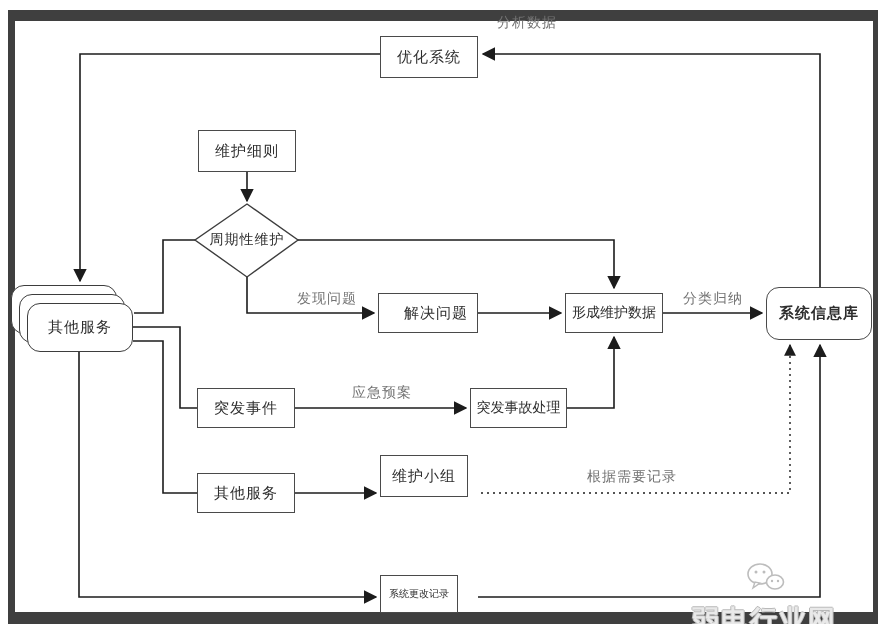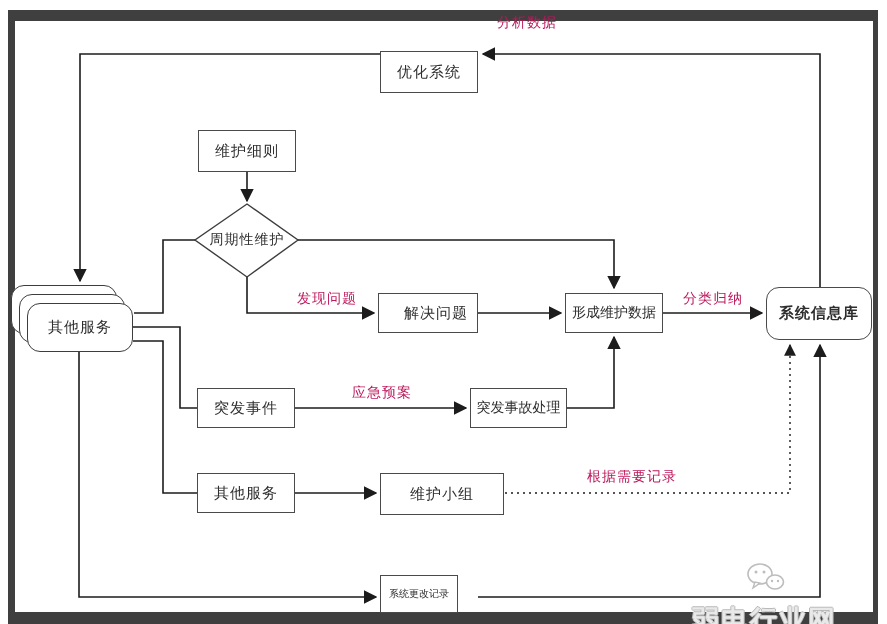--- a/index.html
+++ b/index.html
@@ -17,21 +17,21 @@
   .edge.dotted{stroke-dasharray:2 4;stroke-width:1.4;}
   .shape{fill:#ffffff;stroke:#3d3d3d;stroke-width:1.4;}
   
   .node{position:absolute;display:flex;align-items:center;justify-content:center;
         background:#fff;border:1.4px solid #4a4a4a;font-size:15px;letter-spacing:1px;
         text-align:center;box-sizing:border-box;}
   .rounded{border-radius:13px;font-weight:bold;}
   .card{position:absolute;background:#fff;border:1.6px solid #3d3d3d;border-radius:13px;box-sizing:border-box;}
   .nodelabel{position:absolute;display:flex;align-items:center;justify-content:center;
         font-size:15px;letter-spacing:1px;}
-  .edgelabel{position:absolute;font-size:14px;letter-spacing:1px;text-align:center;color:#be185d;}
+  .edgelabel{position:absolute;font-size:14px;letter-spacing:1px;text-align:center;color:#737373;}
   
   .watermark{position:absolute;left:692px;top:560px;display:flex;align-items:center;gap:6px;flex-direction:column;}
   .wm-text{font-size:27px;font-weight:bold;color:#e9e9e9;letter-spacing:2px;
            text-shadow:-1px 0 #b9b9b9,1px 0 #b9b9b9,0 -1px #b9b9b9,0 1px #b9b9b9;}
 </style>
 </head>
 <body>
 
 <div class="page">
 
@@ -80,30 +80,30 @@
     <polyline class="edge" points="478,597 820,597 820,345" marker-end="url(#arrow)"></polyline>
 
     <polygon class="shape" points="247,204 298,240 247,277 195,240"></polygon>
   </svg>
 
   <div class="card" style="left:11px;top:285px;width:106px;height:49px;"></div>
   <div class="card" style="left:19px;top:294px;width:106px;height:49px;"></div>
   <div class="card" style="left:27px;top:303px;width:106px;height:49px;"></div>
   <div class="nodelabel" style="left:27px;top:303px;width:106px;height:49px;">其他服务</div>
 
-  <div class="node" style="left:380px;top:51px;width:98px;height:42px;">优化系统</div>
+  <div class="node" style="left:380px;top:36px;width:98px;height:42px;">优化系统</div>
   <div class="node" style="left:198px;top:130px;width:98px;height:42px;">维护细则</div>
   <div class="nodelabel" style="left:190px;top:226px;width:114px;height:28px;font-size:14px;">周期性维护</div>
   <div class="node" style="left:378px;top:293px;width:100px;height:40px;padding-left:16px;">解决问题</div>
   <div class="node" style="left:565px;top:293px;width:98px;height:40px;font-size:14px;letter-spacing:0;">形成维护数据</div>
   <div class="node rounded" style="left:766px;top:287px;width:106px;height:53px;">系统信息库</div>
   <div class="node" style="left:197px;top:388px;width:98px;height:40px;">突发事件</div>
   <div class="node" style="left:197px;top:473px;width:98px;height:40px;">其他服务</div>
   <div class="node" style="left:470px;top:388px;width:97px;height:40px;font-size:14px;letter-spacing:0;">突发事故处理</div>
-  <div class="node" style="left:380px;top:473px;width:124px;height:42px;">维护小组</div>
+  <div class="node" style="left:380px;top:455px;width:88px;height:42px;">维护小组</div>
   <div class="node" style="left:380px;top:575px;width:78px;height:38px;font-size:10px;letter-spacing:0;">系统更改记录</div>
 
   <div class="edgelabel" style="left:479px;top:14px;width:96px;">分析数据</div>
   <div class="edgelabel" style="left:282px;top:290px;width:90px;">发现问题</div>
   <div class="edgelabel" style="left:668px;top:290px;width:90px;">分类归纳</div>
   <div class="edgelabel" style="left:336px;top:384px;width:92px;">应急预案</div>
   <div class="edgelabel" style="left:566px;top:468px;width:132px;">根据需要记录</div>
 
   <div class="watermark">
     <svg width="40" height="36" viewBox="0 0 40 36">

